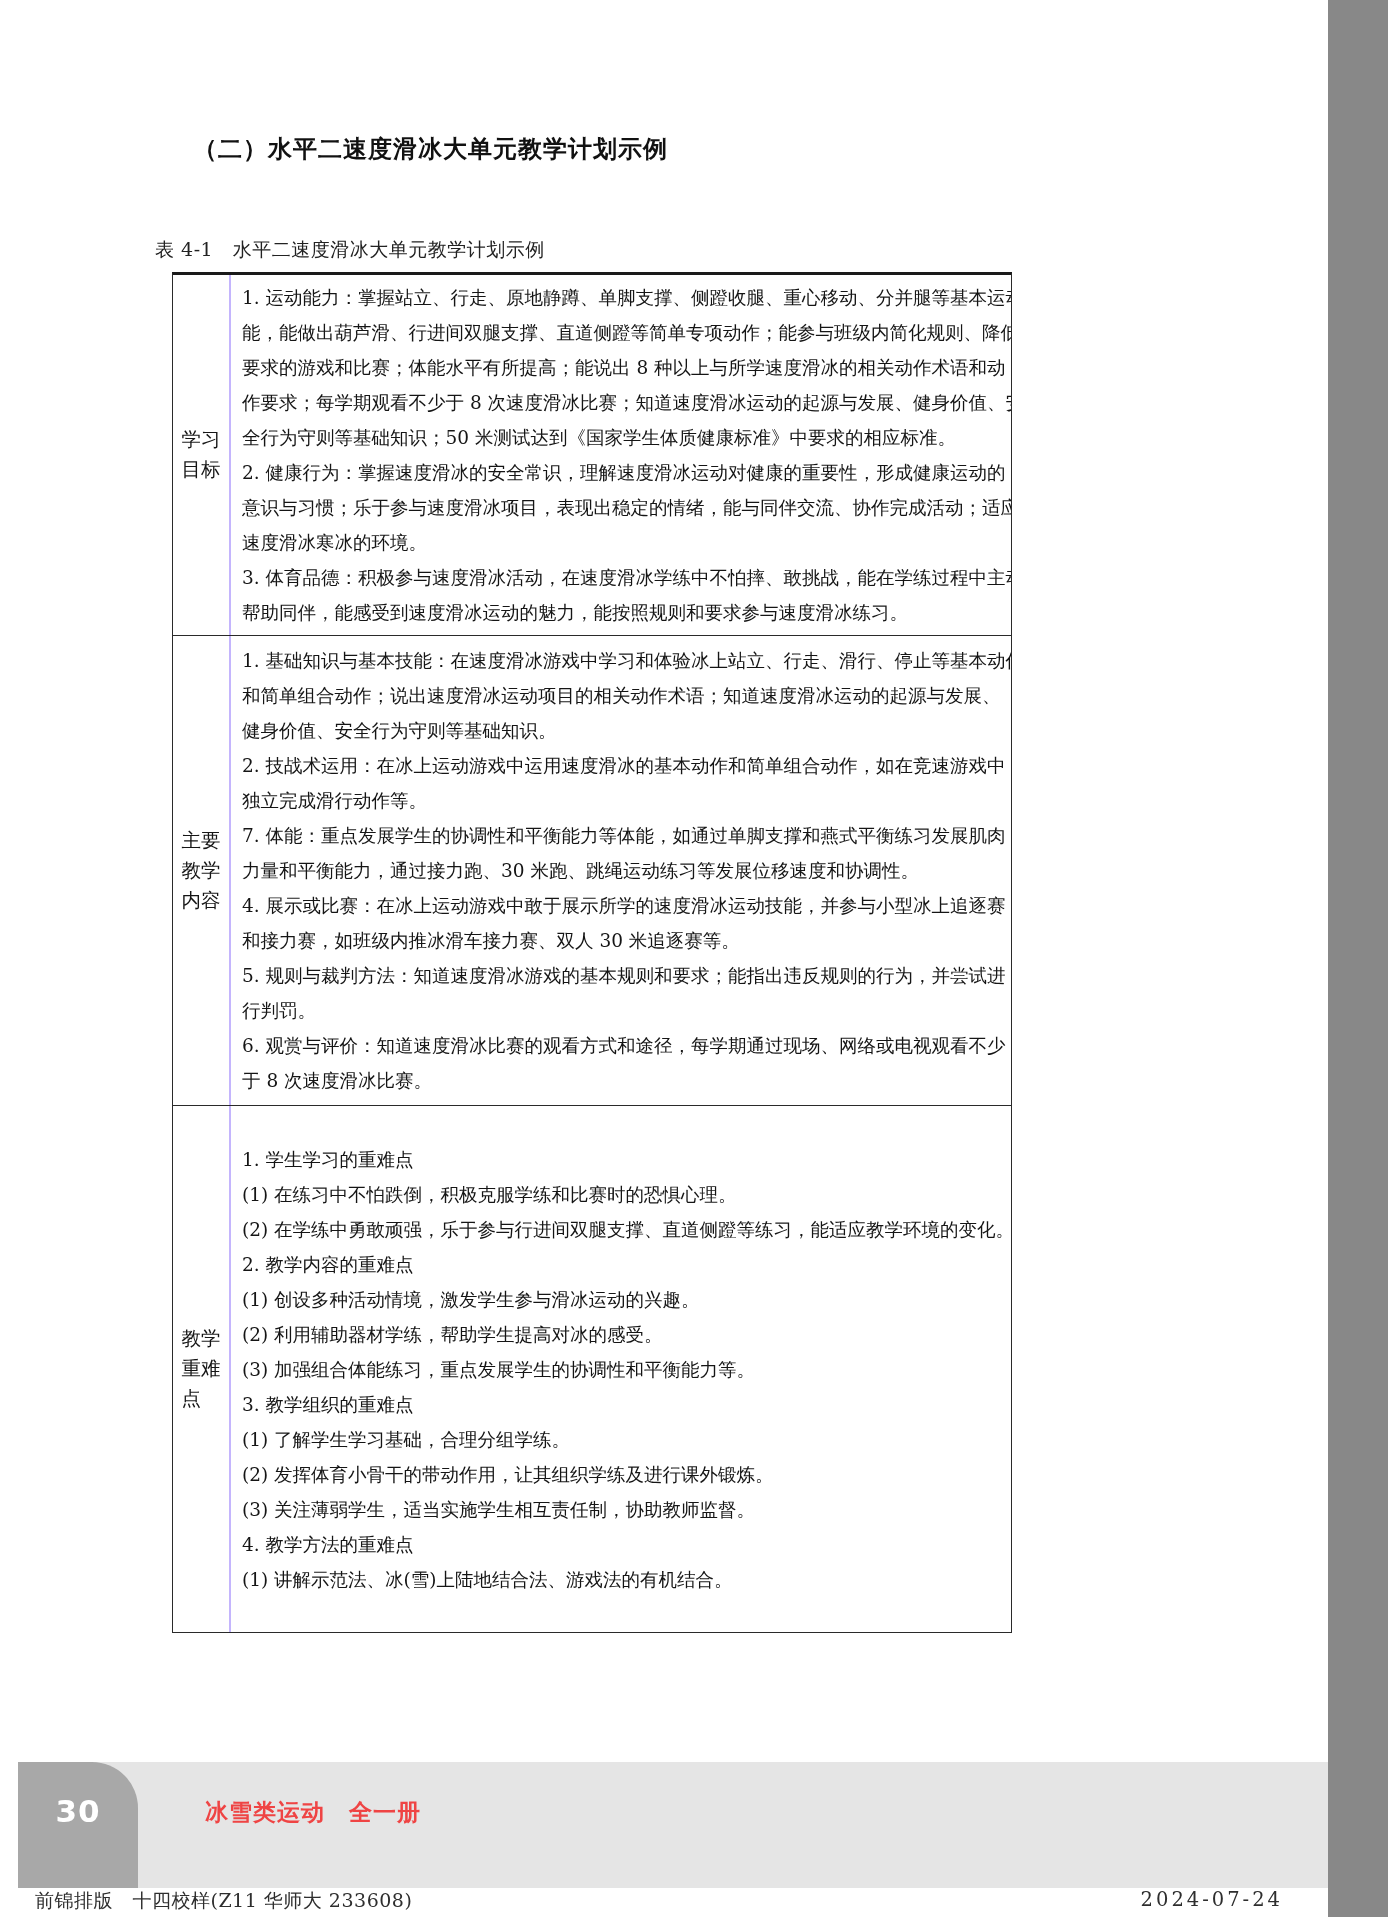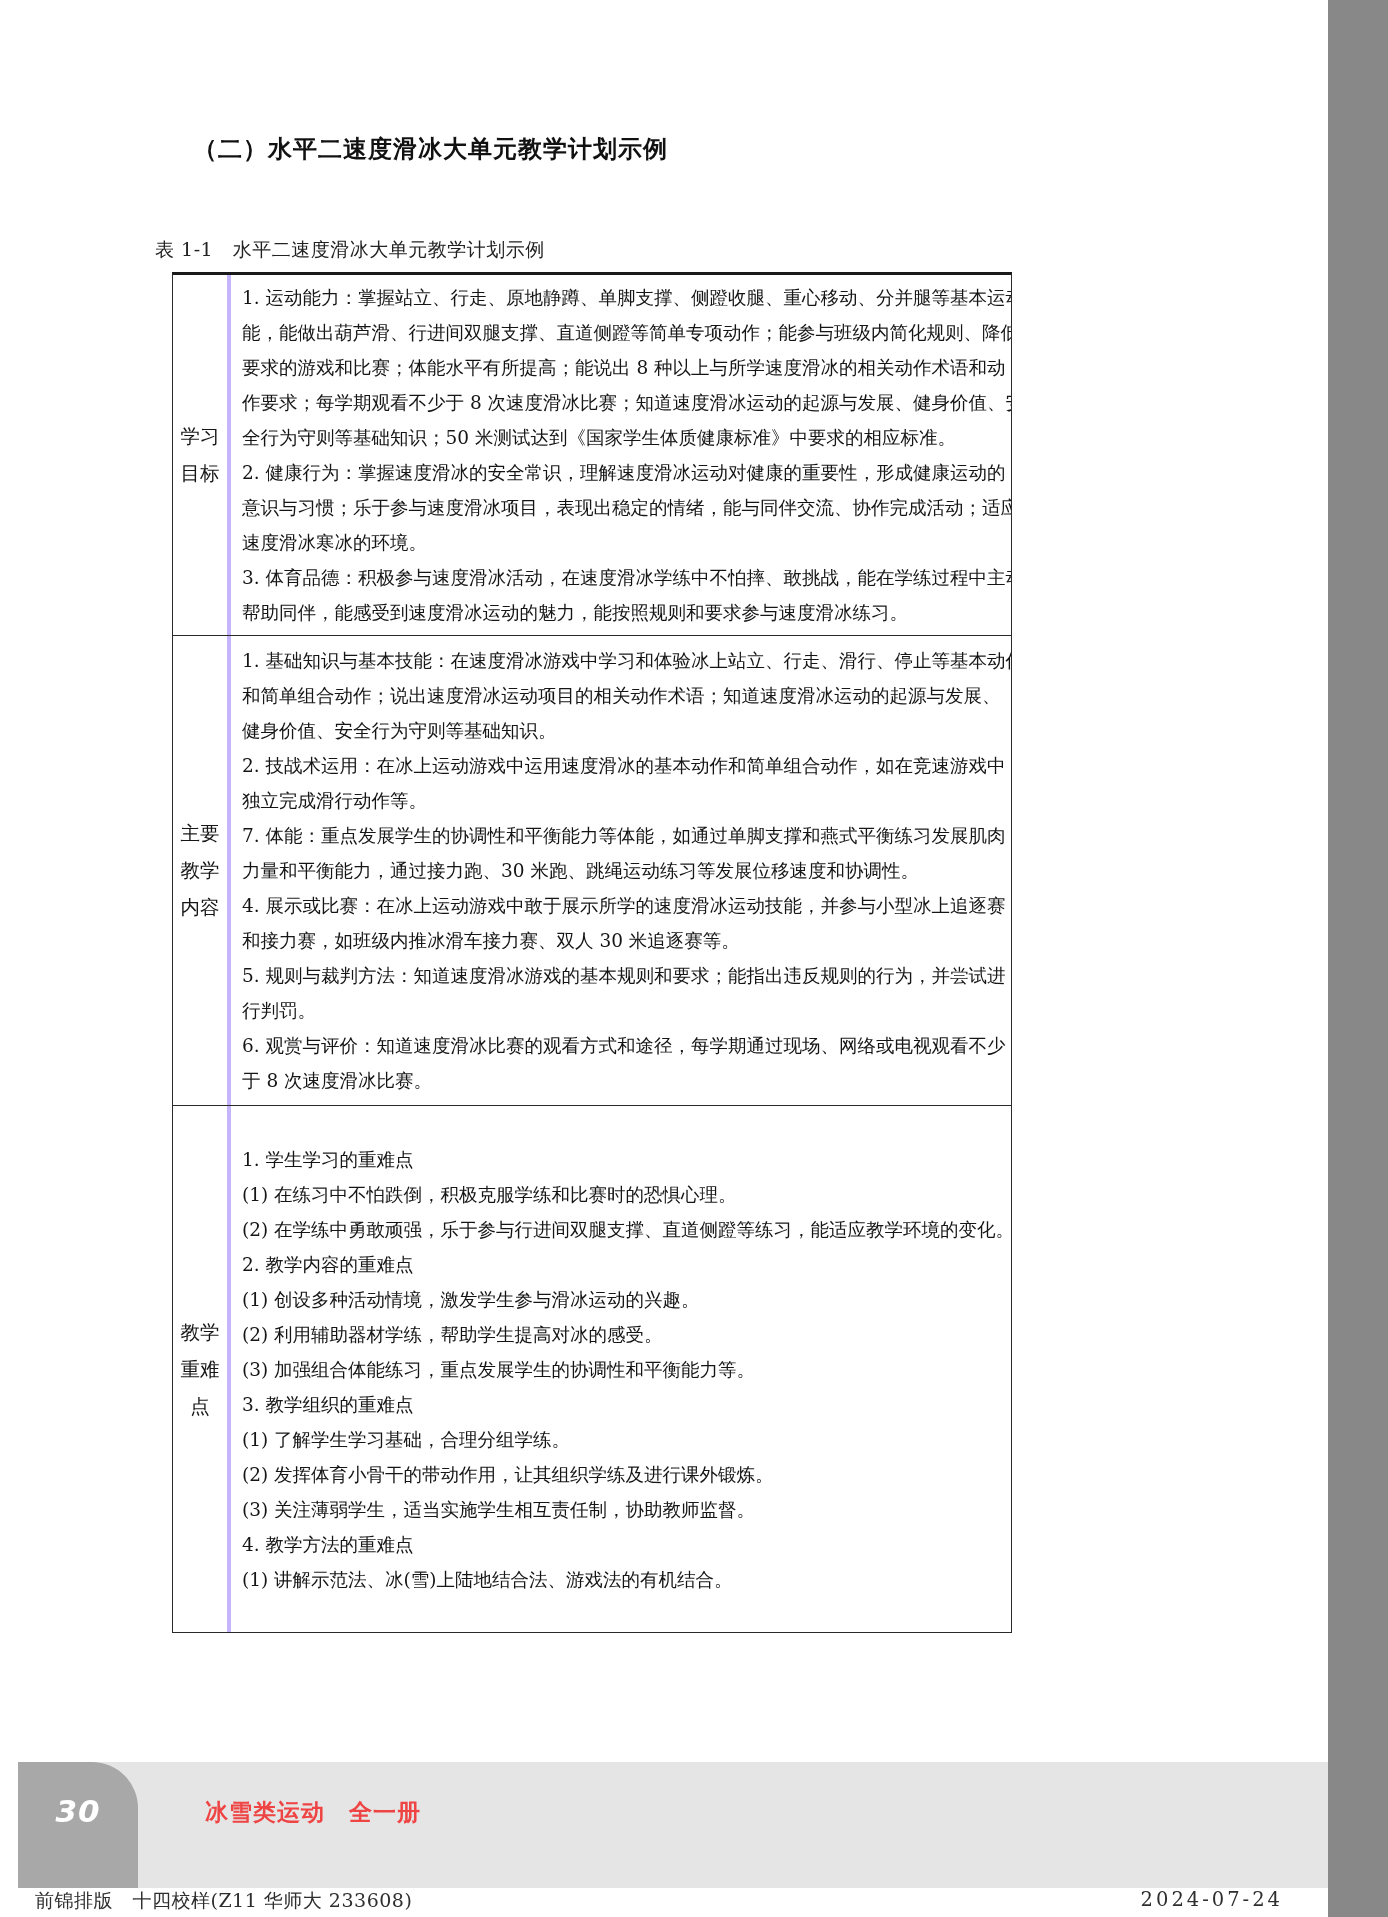--- a/index.html
+++ b/index.html
@@ -26,24 +26,24 @@
     box-sizing:border-box;
     background:#fff;
   }
   .trow { display:flex; box-sizing:border-box; }
   .trow + .trow { border-top:1px solid #2a2a2a; }
   .r1 { height:360px; }
   .r2 { height:470px; }
   .r3 { height:527px; }
   .th {
     width:58px; flex:0 0 58px;
-    border-right:4px solid #c4b5fd;
+    border-right:2px solid #c4b5fd;
     display:flex; align-items:center; justify-content:center;
-    text-align:center; white-space:pre-line;
-    font-size:19.5px; line-height:37px; color:#151515;
+    white-space:pre-line;
+    font-size:19.5px; line-height:30px; color:#151515;
     box-sizing:border-box;
   }
   .td {
     flex:1 1 auto;
     display:flex; flex-direction:column; justify-content:center;
     padding:0 6px 0 11px;
     overflow:hidden;
     box-sizing:border-box;
   }
   .tline {
@@ -53,21 +53,21 @@
   }
   .footer-band {
     position:absolute; left:18px; right:0; top:1762px; height:126px;
     background:var(--band,#e5e5e5);
   }
   .page-tab {
     position:absolute; left:18px; top:1762px; width:120px; height:126px;
     background:var(--tab,#a8a8a8);
     border-top-right-radius:46px;
     display:flex; align-items:center; justify-content:center;
-    padding-bottom:28px; box-sizing:border-box;font-style:italic;
+    padding-bottom:28px; box-sizing:border-box;
   }
   .page-number {
     color:#ffffff; font-family:"DejaVu Sans", sans-serif;
     font-size:31px; font-weight:bold; letter-spacing:1px;
   }
   .band-title {
     position:absolute; left:205px; top:1797px;
     font-family:"DejaVu Sans", sans-serif;
     font-size:23px; font-weight:bold; color:#ef4444;
     letter-spacing:1px;
@@ -81,21 +81,21 @@
     font-size:19.5px; color:#2e2e2e; letter-spacing:3px;margin-left:17px;
   }
 </style>
 </head>
 <body>
 
 <div class="page">
 
   <div class="section-title">（二）水平二速度滑冰大单元教学计划示例</div>
 
-  <div class="table-caption">表 1-1　水平二速度滑冰大单元教学计划示例</div>
+  <div class="table-caption">表 4-1　水平二速度滑冰大单元教学计划示例</div>
 
   <div class="plan-table">
     <div class="trow r1">
       <div class="th">学习
 目标</div>
       <div class="td">
           <div class="tline">1. 运动能力：掌握站立、行走、原地静蹲、单脚支撑、侧蹬收腿、重心移动、分并腿等基本运动技</div>
           <div class="tline">能，能做出葫芦滑、行进间双腿支撑、直道侧蹬等简单专项动作；能参与班级内简化规则、降低</div>
           <div class="tline">要求的游戏和比赛；体能水平有所提高；能说出 8 种以上与所学速度滑冰的相关动作术语和动</div>
           <div class="tline">作要求；每学期观看不少于 8 次速度滑冰比赛；知道速度滑冰运动的起源与发展、健身价值、安</div>

